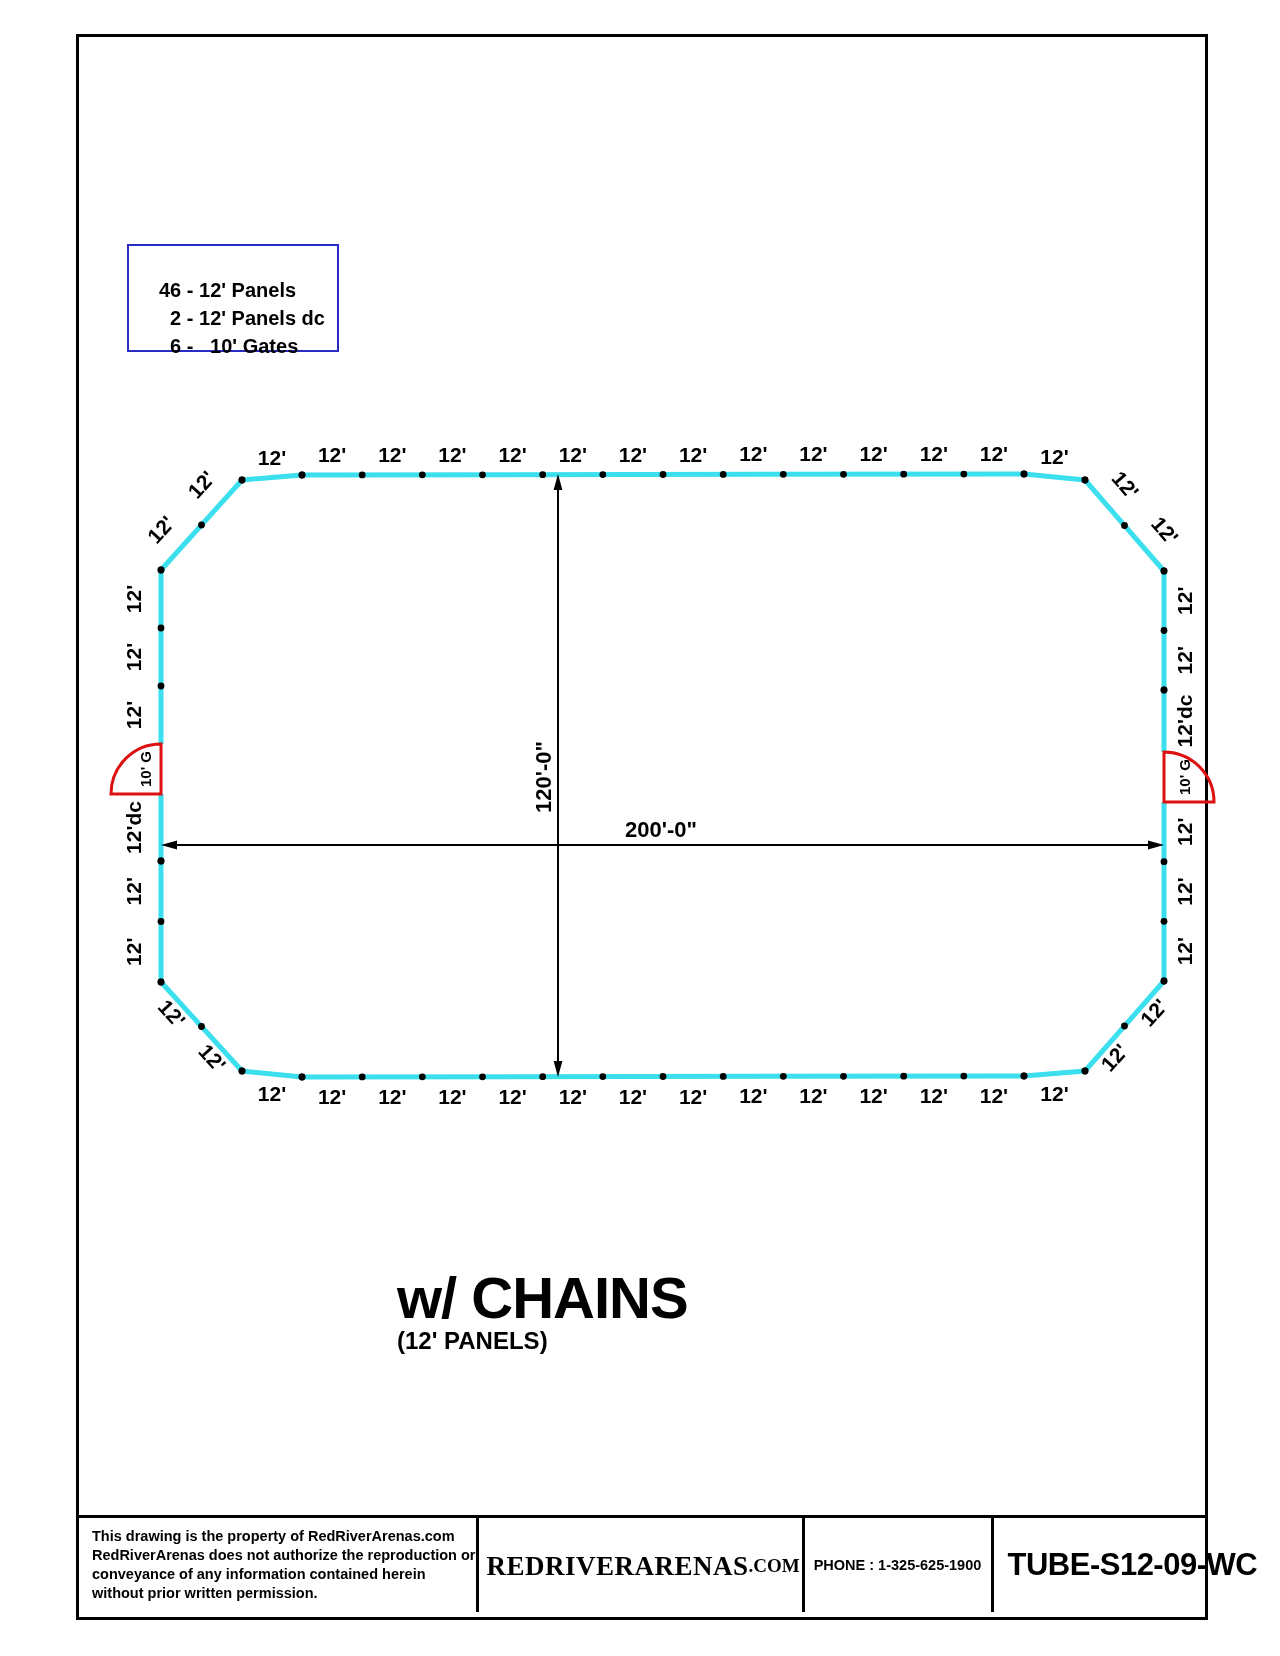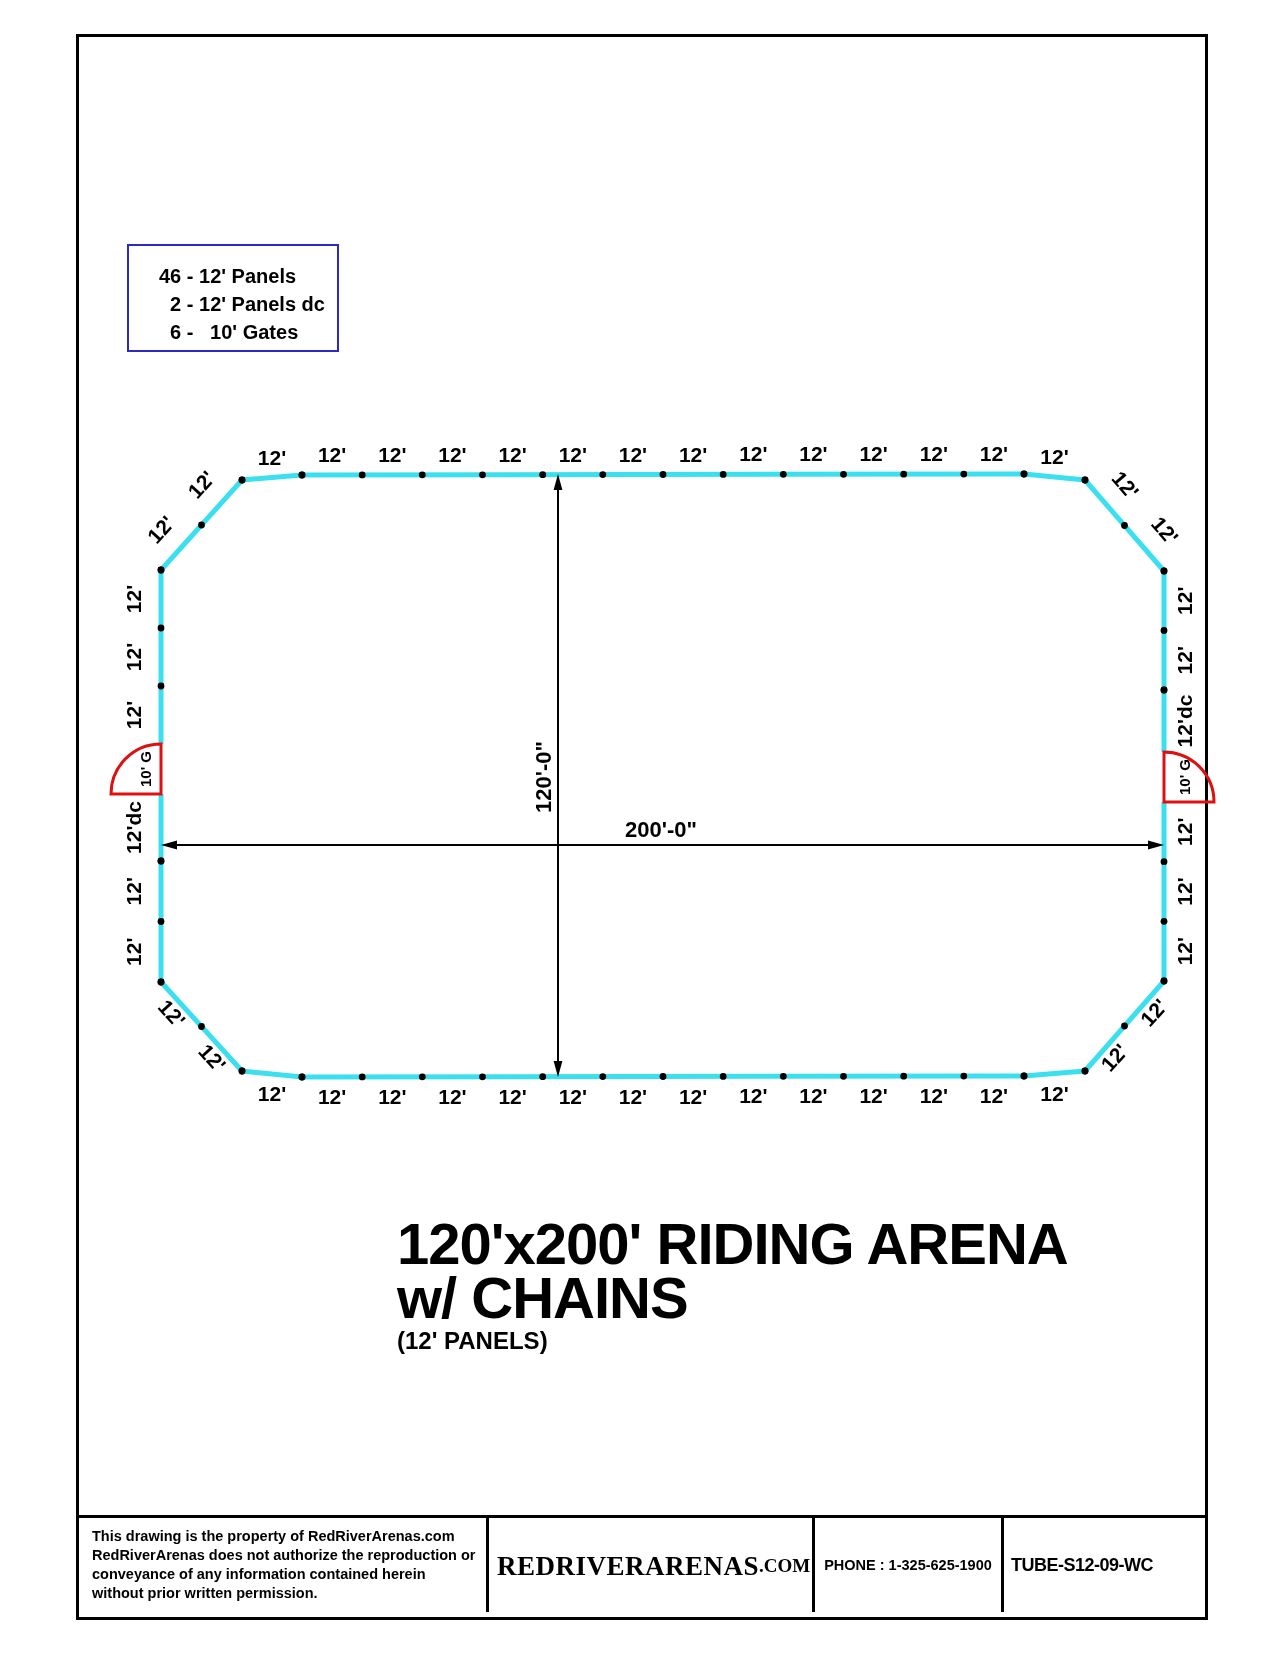--- a/index.html
+++ b/index.html
@@ -1,21 +1,21 @@
 <!DOCTYPE html>
 <html><head>
 <meta charset="utf-8">
 <style>
   html,body{margin:0;padding:0;background:#ffffff;}
   #sheet{position:relative;width:1280px;height:1656px;background:#fff;overflow:hidden;
          font-family:"Liberation Sans",sans-serif;color:#000;}
   #page-border{position:absolute;left:76px;top:34px;width:1132px;height:1586px;
                border:3px solid #000;box-sizing:border-box;}
   #legend-box{position:absolute;left:127px;top:244px;width:212px;height:108px;
-              border:2px solid #2b2bc4;box-sizing:border-box;padding:16px 0 0 30px;}
+              border:2px solid #2b2bc4;box-sizing:border-box;padding:30px 0 0 30px;}
   .legend-line{white-space:pre;font-size:20px;font-weight:600;line-height:28px;}
   #arena-svg{position:absolute;left:0;top:0;width:1280px;height:1656px;}
   .main-title{position:absolute;left:397px;font-weight:700;letter-spacing:-1px;white-space:nowrap;}
   #title-line1{top:1210px;font-size:58px;}
   #title-line2{top:1264px;font-size:58px;}
   #title-sub{top:1327px;font-size:24px;font-weight:700;letter-spacing:0;}
   #title-block{position:absolute;left:0;right:0;bottom:5px;height:97px;border-top:3px solid #000;
                display:flex;box-sizing:border-box;background:#fff;}
   #tb-left{width:410px;border-right:3px solid #000;box-sizing:border-box;padding:9px 0 0 13px;}
   .tb-disc-line{font-size:14.5px;font-weight:700;line-height:19px;white-space:nowrap;}
@@ -26,21 +26,21 @@
   #tb-bottom{flex:1;display:flex;}
   #tb-company{width:326px;border-right:3px solid #000;box-sizing:border-box;
               display:flex;align-items:center;padding:2px 0 0 8px;
               font-family:"Liberation Serif",serif;font-weight:700;}
   #tb-company .big{font-size:27px;letter-spacing:0.5px;}
   #tb-company .small{font-size:19px;}
   #tb-phone{width:189px;border-right:3px solid #000;box-sizing:border-box;
             display:flex;align-items:center;justify-content:center;
             font-size:14.5px;font-weight:700;white-space:nowrap;}
   #tb-number{flex:1;display:flex;align-items:center;padding-left:7px;
-             font-size:18px;font-weight:700;letter-spacing:-0.5px;white-space:nowrap;}
+             font-size:31px;font-weight:700;letter-spacing:-0.5px;white-space:nowrap;margin-left:7px;}
 </style>
 </head>
 <body>
 
 <div id="sheet">
   <div id="page-border">
 
     <div id="title-block">
       <div id="tb-left">
         <div class="tb-disc-line">This drawing is the property of RedRiverArenas.com</div>
@@ -185,16 +185,15 @@
       <circle cx="161.0" cy="861.0" r="3.4" fill="#000000"></circle>
       <text transform="translate(141.0,827.5) rotate(-90)" text-anchor="middle" font-size="21" font-weight="700" font-family="Liberation Sans, sans-serif">12'dc</text>
       <circle cx="161.0" cy="686.0" r="3.4" fill="#000000"></circle>
       <circle cx="161.0" cy="628.0" r="3.4" fill="#000000"></circle>
       <circle cx="161.0" cy="570.0" r="3.4" fill="#000000"></circle>
       <text transform="translate(141.0,715.0) rotate(-90)" text-anchor="middle" font-size="21" font-weight="700" font-family="Liberation Sans, sans-serif">12'</text>
       <text transform="translate(141.0,657.0) rotate(-90)" text-anchor="middle" font-size="21" font-weight="700" font-family="Liberation Sans, sans-serif">12'</text>
       <text transform="translate(141.0,599.0) rotate(-90)" text-anchor="middle" font-size="21" font-weight="700" font-family="Liberation Sans, sans-serif">12'</text>
     </svg>
 
-  <div class="main-title" id="title-line1">120'x200' RIDING ARENA</div>
   <div class="main-title" id="title-line2">w/ CHAINS</div>
   <div class="main-title" id="title-sub">(12' PANELS)</div>
 </div>
 
 </body></html>

